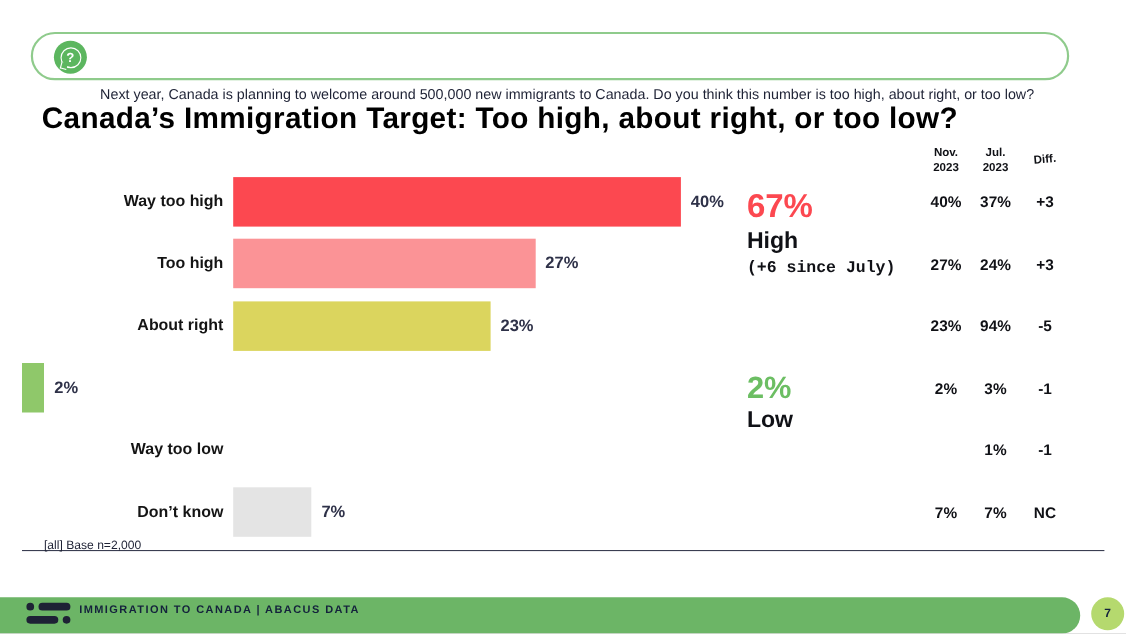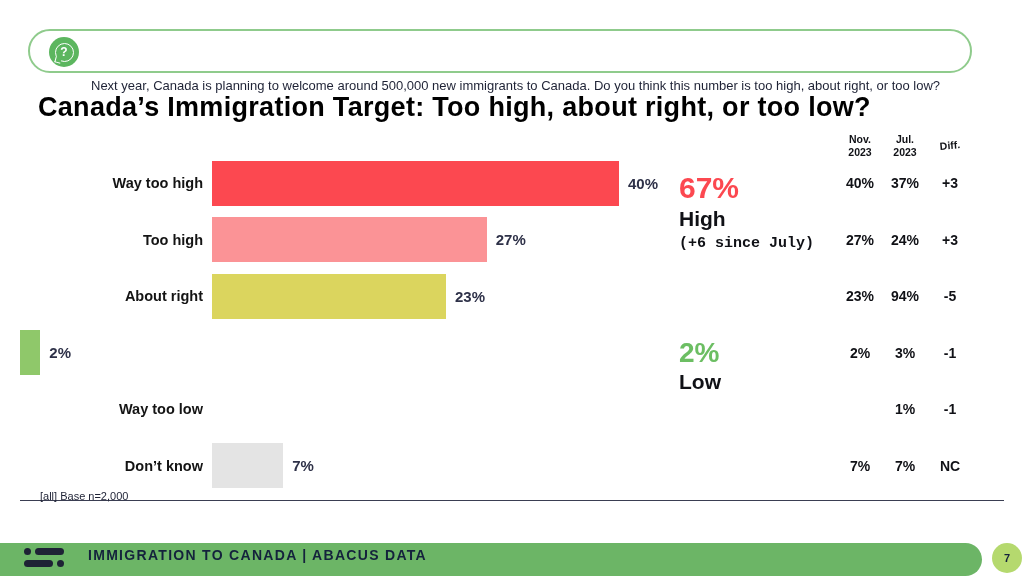--- a/index.html
+++ b/index.html
@@ -74,22 +74,22 @@
     position:absolute; left:0; top:543px; width:982px; height:33px;
     background:#6cb566; border-radius:0 17px 17px 0;
   }
   .logo { position:absolute; left:24px; top:5px; width:44px; height:22px; }
   .logo span { position:absolute; background:#1e2235; }
   .logo .dot-tl  { left:0;  top:0;  width:7px;  height:7px;  border-radius:50%; }
   .logo .bar-tr  { left:11px; top:0; width:29px; height:7px; border-radius:4px; }
   .logo .bar-bl  { left:0;  top:12px; width:29px; height:7px; border-radius:4px; }
   .logo .dot-br  { left:33px; top:12px; width:7px; height:7px; border-radius:50%; }
   .footer-text {
-    position:absolute; left:88px; top:0; height:23px; display:flex; align-items:center;
-    font-size:14px; font-weight:700; letter-spacing:1.3px; color:#14223c;
+    position:absolute; left:72px; top:0; height:23px; display:flex; align-items:center;
+    font-size:10px; font-weight:700; letter-spacing:1.3px; color:#14223c;
   }
   .page-circle {
     position:absolute; left:992px; top:543px; width:30px; height:30px; border-radius:50%;
     background:#b5d96e; display:flex; align-items:center; justify-content:center;
     font-size:11px; font-weight:800; color:#14223c;
   }
 </style>
 </head>
 <body>
 

